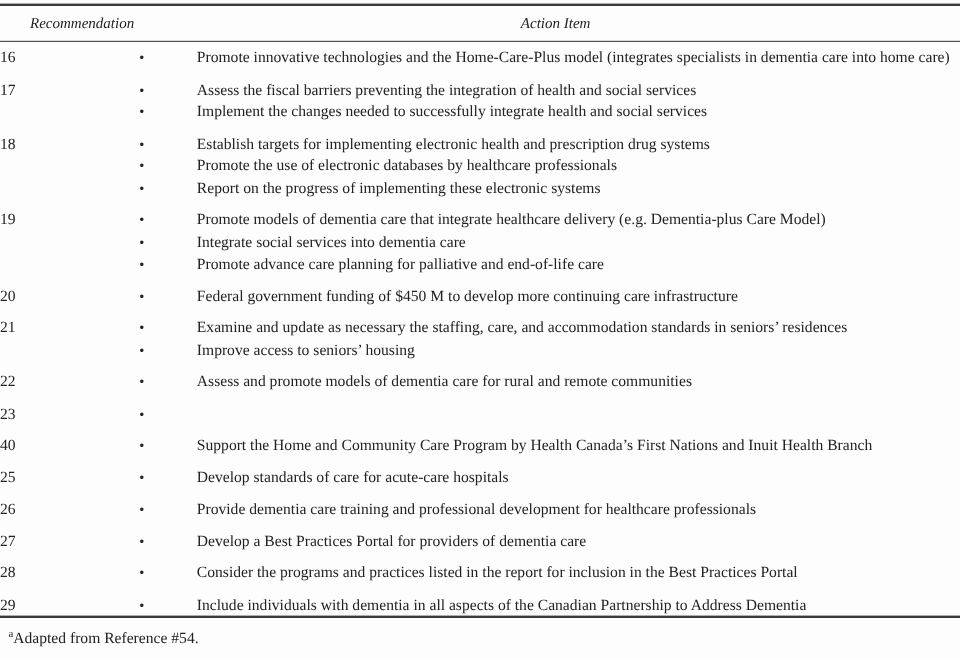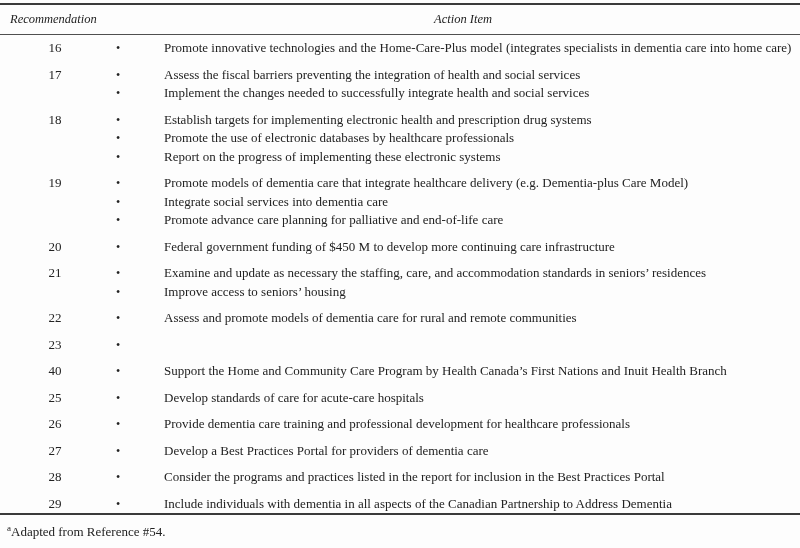--- a/index.html
+++ b/index.html
@@ -28,21 +28,21 @@
     background: #3a3a3a;
   }
   .header-row {
     display: flex;
     align-items: center;
     padding: 6px 0 7px 0;
     border-bottom: 1px solid #4f4f4f;
   }
   .header-rec {
     width: 110px;
-    padding-left: 10px;
+    padding-left: 25px;
     box-sizing: border-box;
     font-style: italic;
     font-size: 12.5px;
     line-height: 16px;
     white-space: nowrap;
   }
   .header-action {
     flex: 1;
     text-align: center;
     padding-left: 16px;
@@ -55,21 +55,21 @@
     padding-top: 4px;
   }
   .row {
     display: flex;
   }
   .row + .row {
     margin-top: 8px;
   }
   .row-num {
     width: 110px;
-    text-align: center;
+    text-align: left;
     font-size: 13px;
     line-height: 18.5px;
   }
   .row-items {
     flex: 1;
   }
   .item {
     display: flex;
     line-height: 18.5px;
     font-size: 13px;

